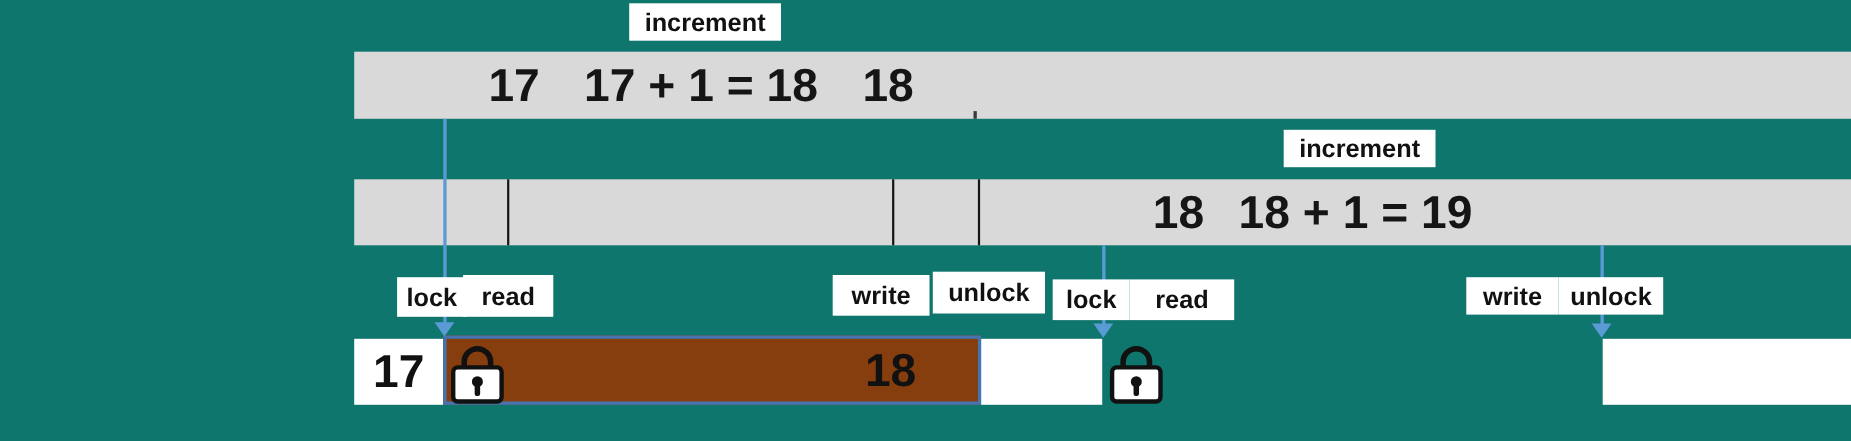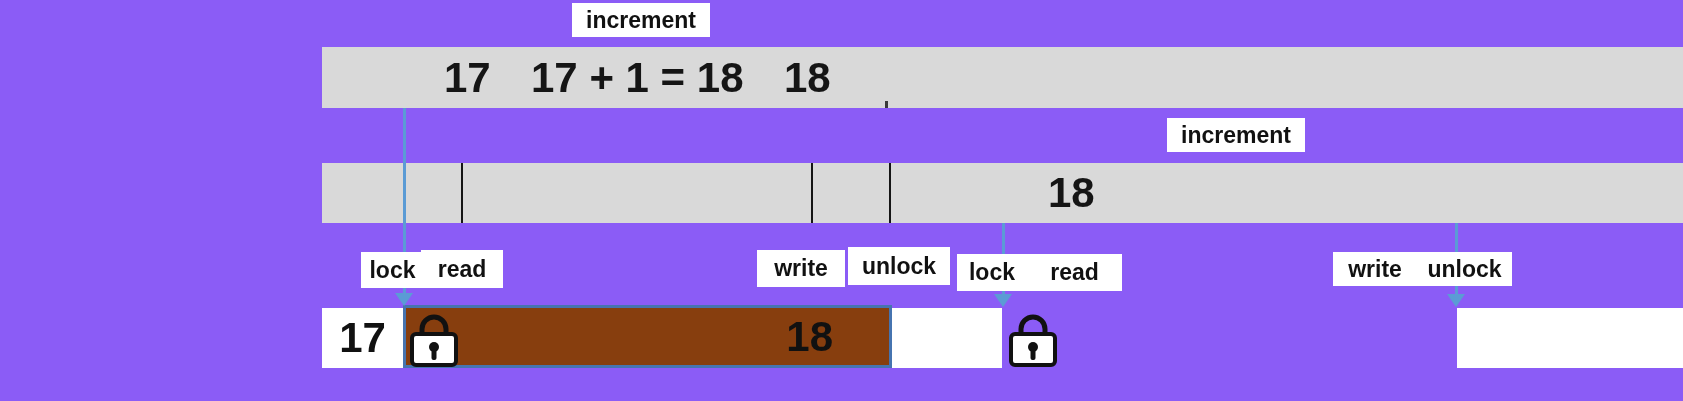--- a/index.html
+++ b/index.html
@@ -5,21 +5,21 @@
   html, body {
     margin: 0;
     padding: 0;
     background: #000;
     font-family: "Liberation Sans", sans-serif;
   }
   #canvas {
     position: relative;
     width: 1683px;
     height: 401px;
-    background: #8b5cf6;
+    background: #0f766e;
     overflow: hidden;
   }
   .abs { position: absolute; }
 
   
   .thread-bar {
     background: #D9D9D9;
     z-index: 1;
   }
   .bar-text {
@@ -118,20 +118,21 @@
   <div class="bar-text" style="left:784px; top:47px; line-height:61px;">18</div>
   <div class="tick" style="left:885px; top:101px;"></div>
 
   <div class="chip" style="left:1167px; top:118px; width:138px; height:34px;">increment</div>
 
   <div class="abs thread-bar" style="left:322px; top:163px; width:1361px; height:60px;"></div>
   <div class="divider" style="left:461px; top:163px; height:60px;"></div>
   <div class="divider" style="left:811px; top:163px; height:60px;"></div>
   <div class="divider" style="left:889px; top:163px; height:60px;"></div>
   <div class="bar-text" style="left:1048px; top:163px; line-height:60px;">18</div>
+  <div class="bar-text" style="left:1126px; top:163px; line-height:60px;">18 + 1 = 19</div>
 
   <div class="vline" style="left:403px; top:108px; height:188px;"></div>
   <div class="arrowhead" style="left:395px; top:293px;"></div>
 
   <div class="vline" style="left:1002px; top:223px; height:73px;"></div>
   <div class="arrowhead" style="left:994px; top:294px;"></div>
 
   <div class="vline" style="left:1455px; top:223px; height:73px;"></div>
   <div class="arrowhead" style="left:1447px; top:294px;"></div>
 

